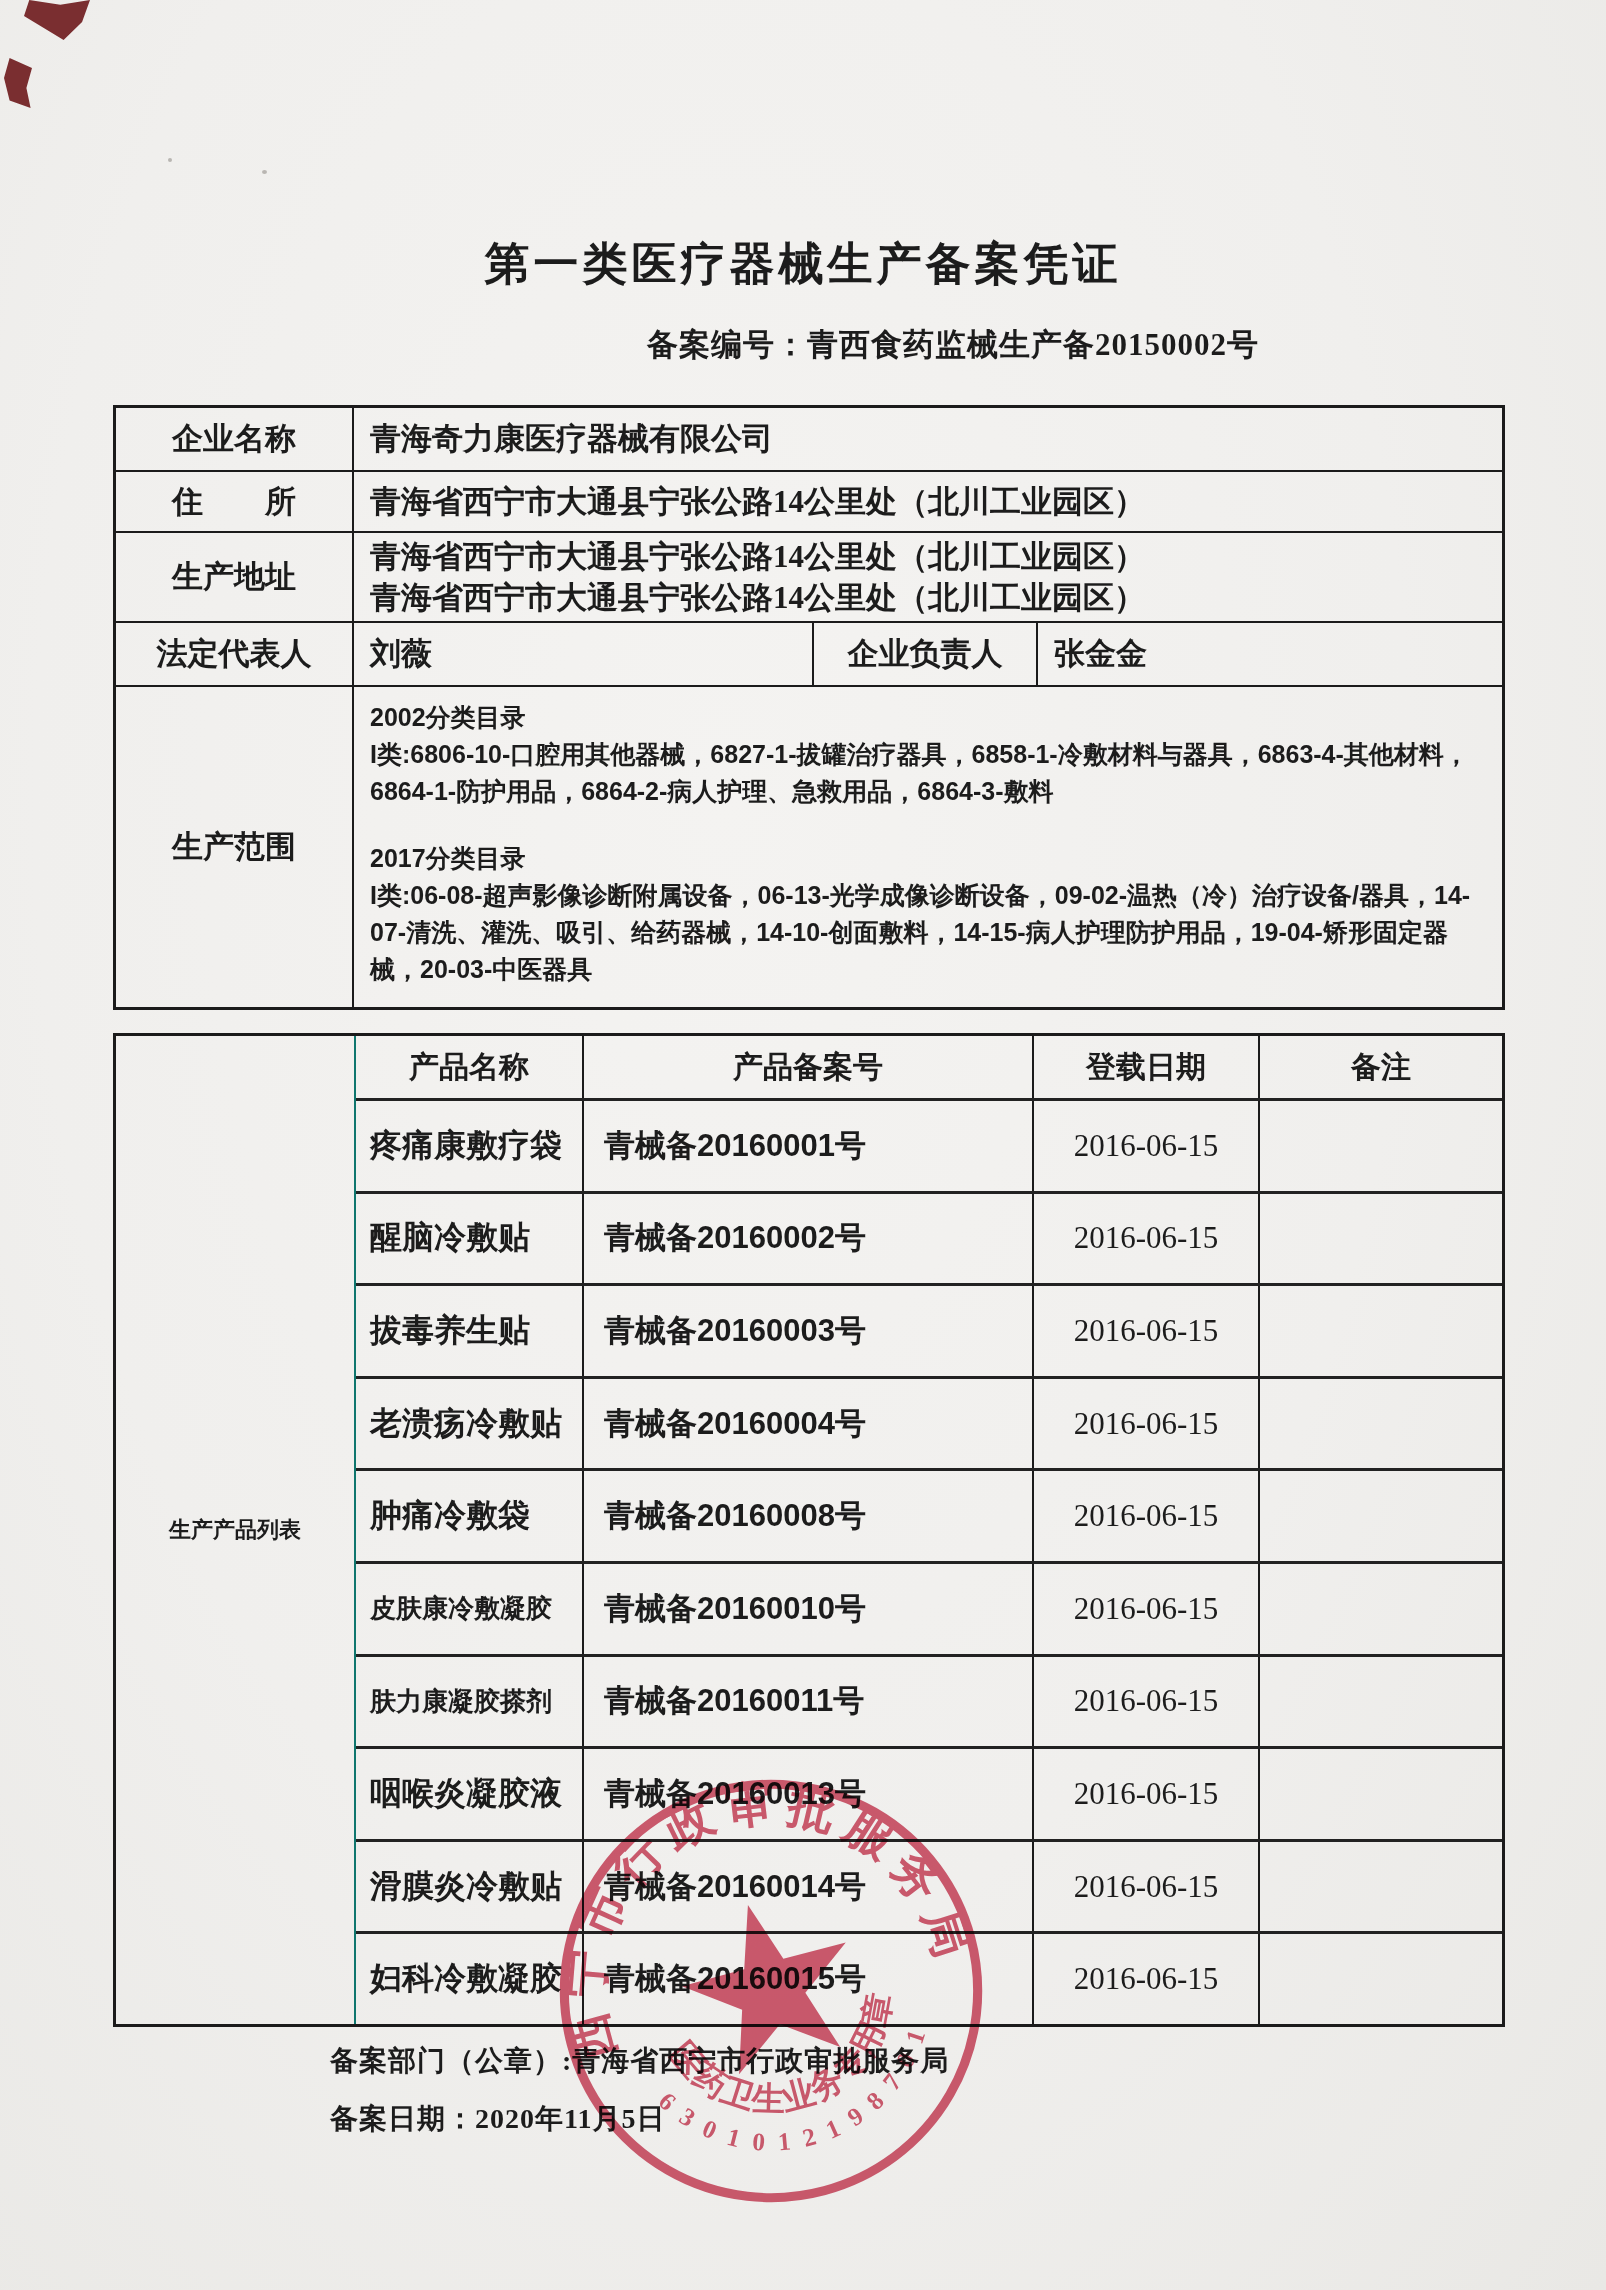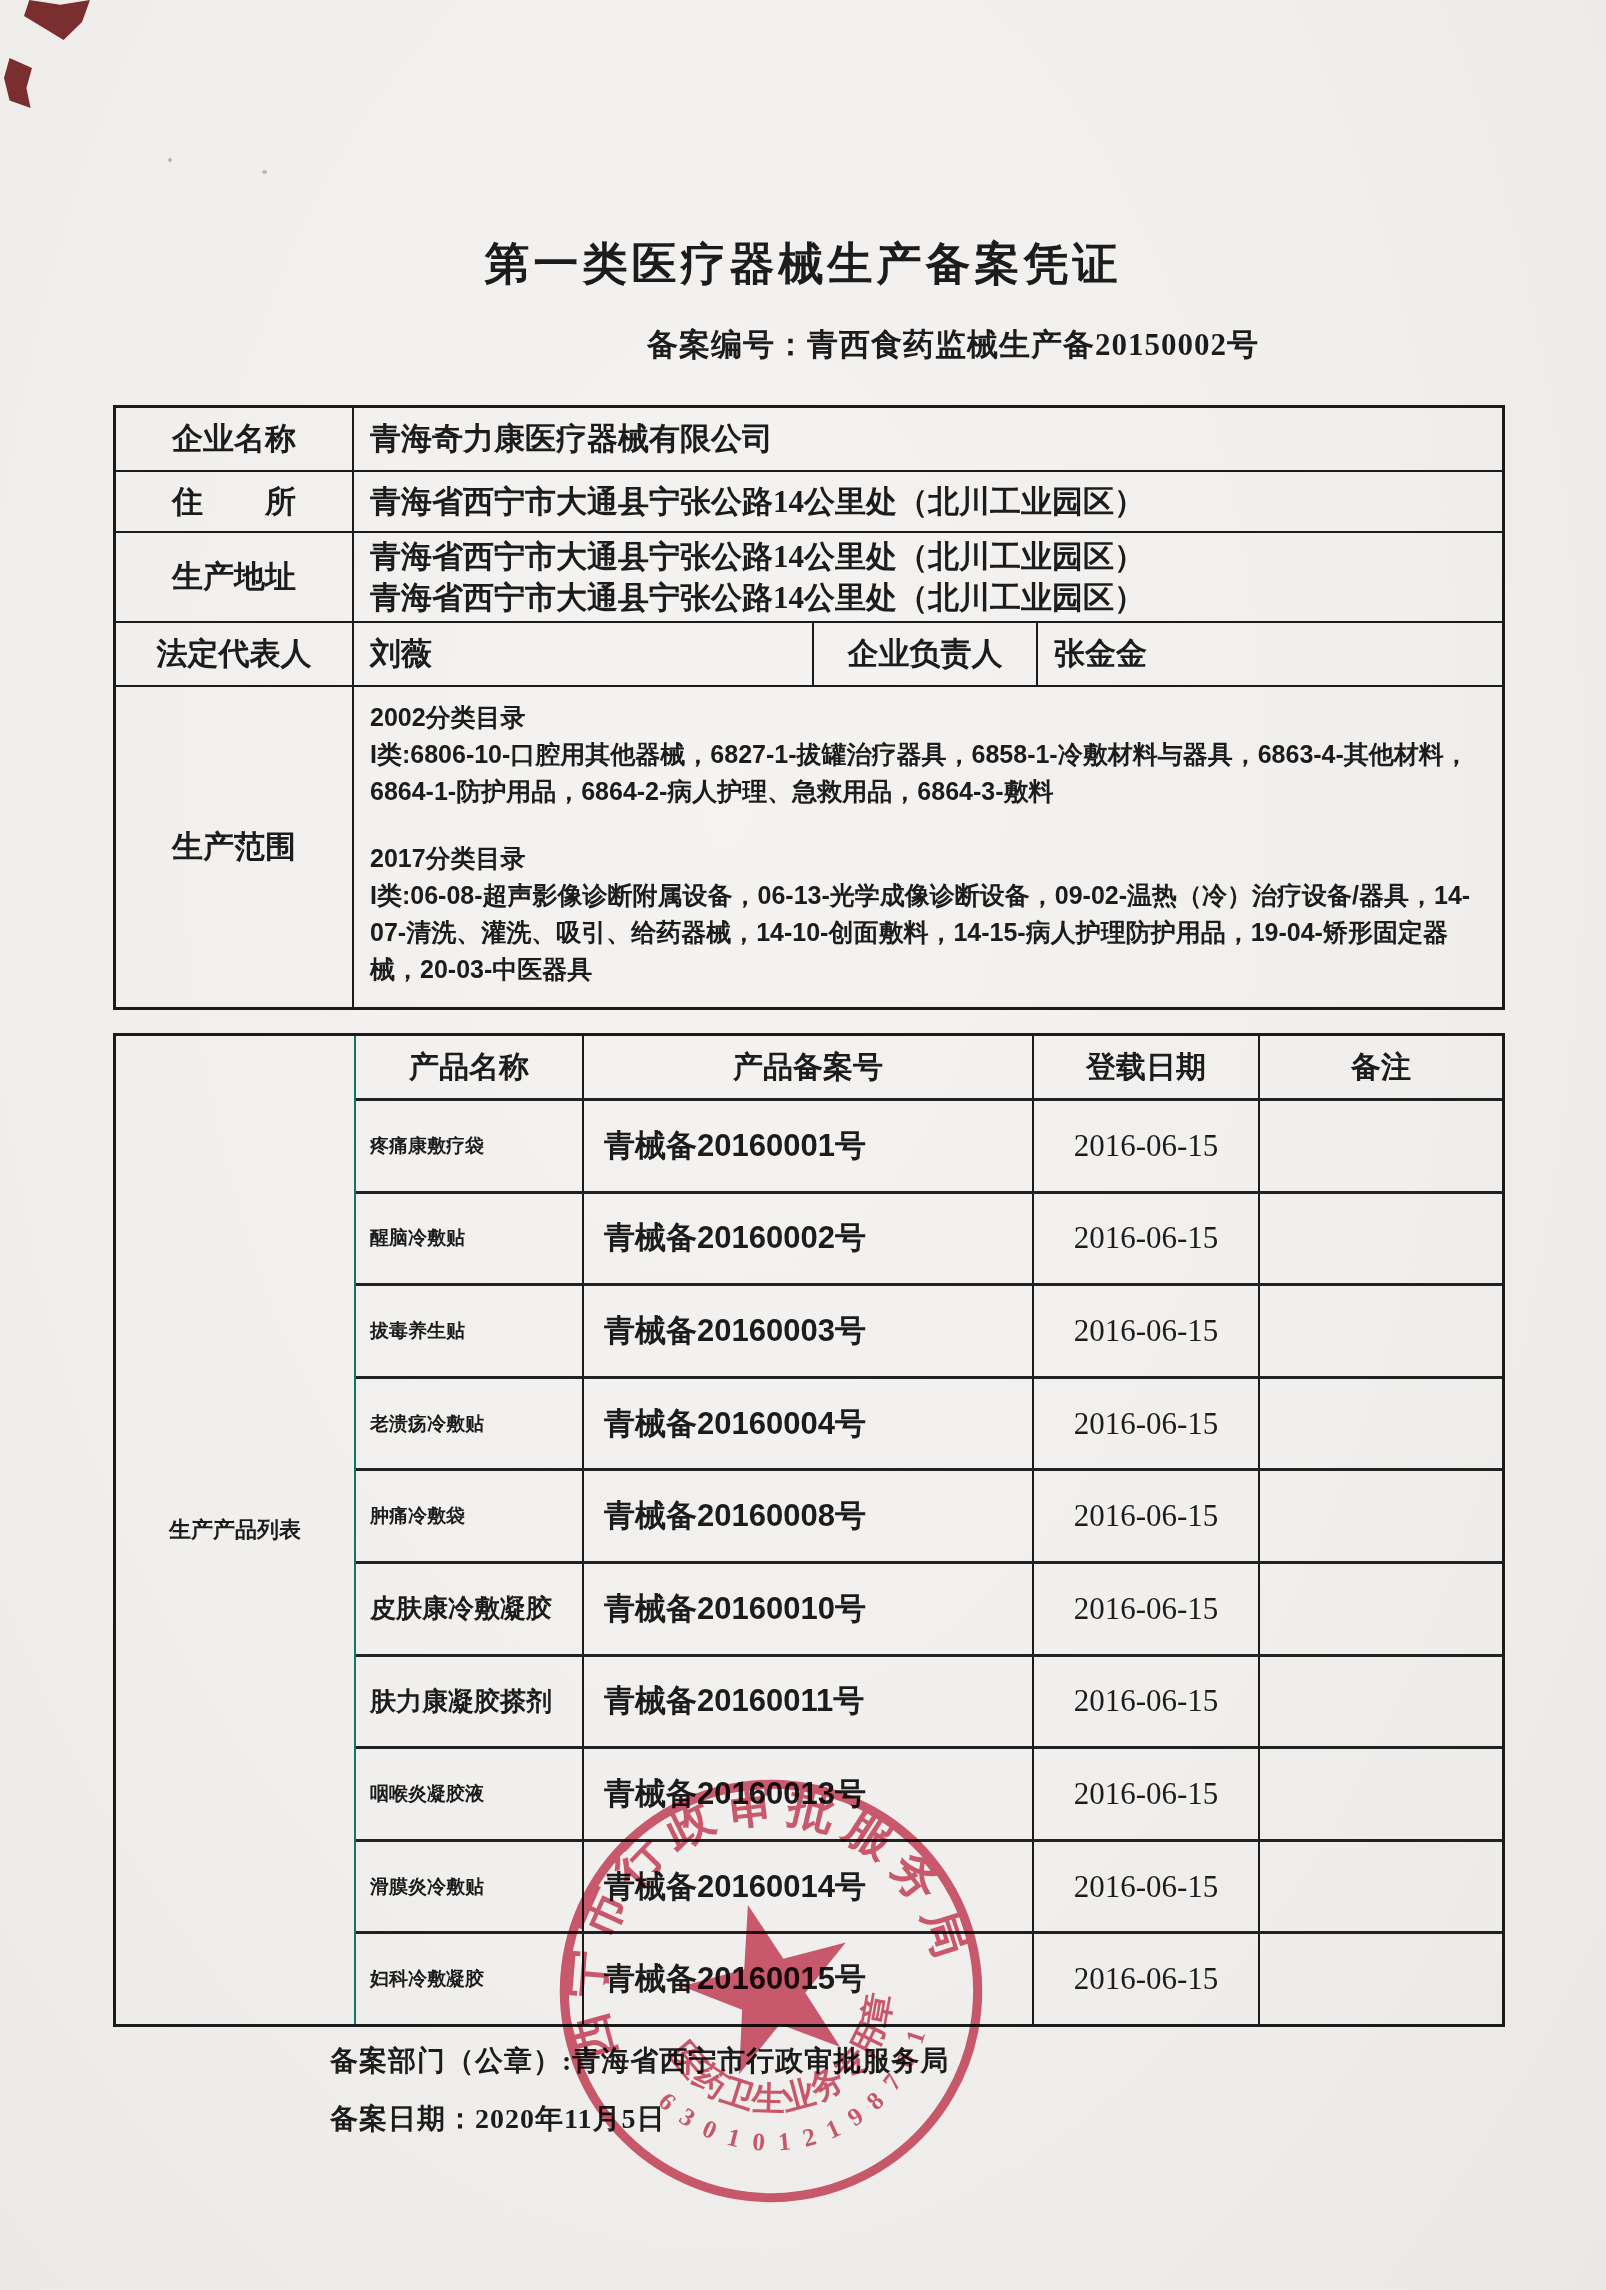--- a/index.html
+++ b/index.html
@@ -48,21 +48,21 @@
     box-sizing:border-box;border:3px solid #1b1b1b;display:flex;}
   .side-cell{width:238px;flex:none;border-right:2px solid #0f766e;display:flex;
     flex-direction:row;align-items:center;justify-content:center;
     font-size:22px;font-weight:700;line-height:46px;}
   .pright{flex:1;display:flex;flex-direction:column;border-radius:16px;}
   .prow{display:flex;flex:1;box-sizing:border-box;}
   .prow + .prow{border-top:3px solid #222;}
   .phead{flex:none;height:62px;border-top:none;}
   .pc{display:flex;align-items:center;box-sizing:border-box;}
   .pc-name{width:228px;flex:none;border-right:2px solid #1b1b1b;padding-left:14px;
-    font-size:19px;font-weight:600;}
+    font-size:32px;font-weight:600;}
   .pc-rec{width:450px;flex:none;border-right:2px solid #1b1b1b;padding-left:20px;
     font-family:"Liberation Sans", sans-serif;font-size:31px;font-weight:600;}
   .pc-date{width:226px;flex:none;border-right:2px solid #1b1b1b;justify-content:center;
     font-family:Liberation Serif, serif;font-size:31px;font-weight:500;}
   .pc-remark{flex:1;}
   .phead .pc{justify-content:center;padding-left:0;font-family:"Liberation Serif", serif;
     font-size:30px;font-weight:700;}
 
   
   .dept-line{position:absolute;left:330px;top:2042px;font-size:28px;font-weight:600;letter-spacing:1px;}

